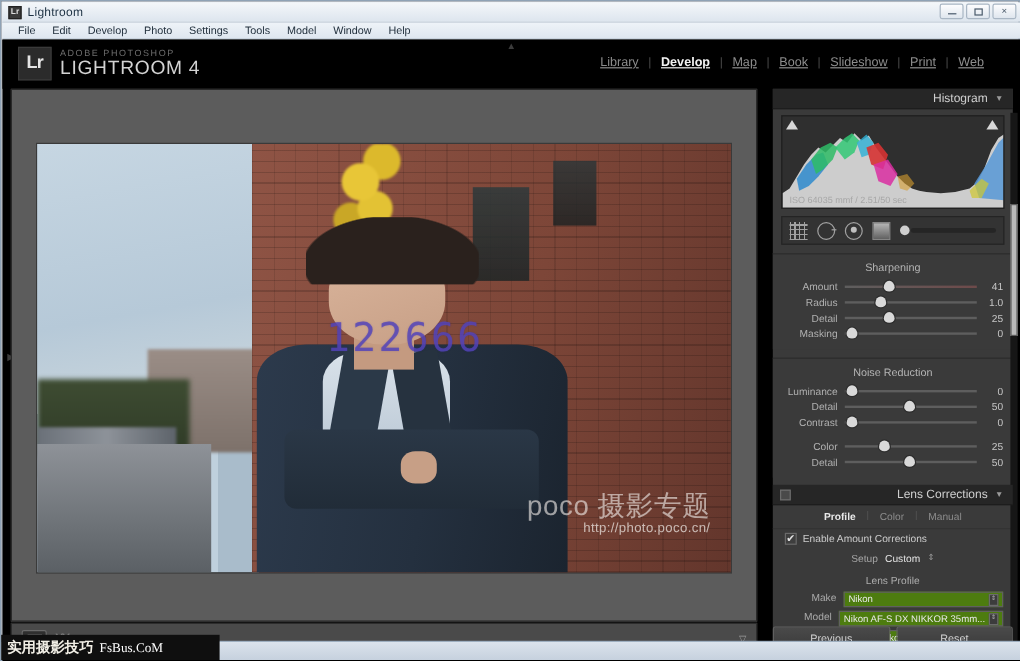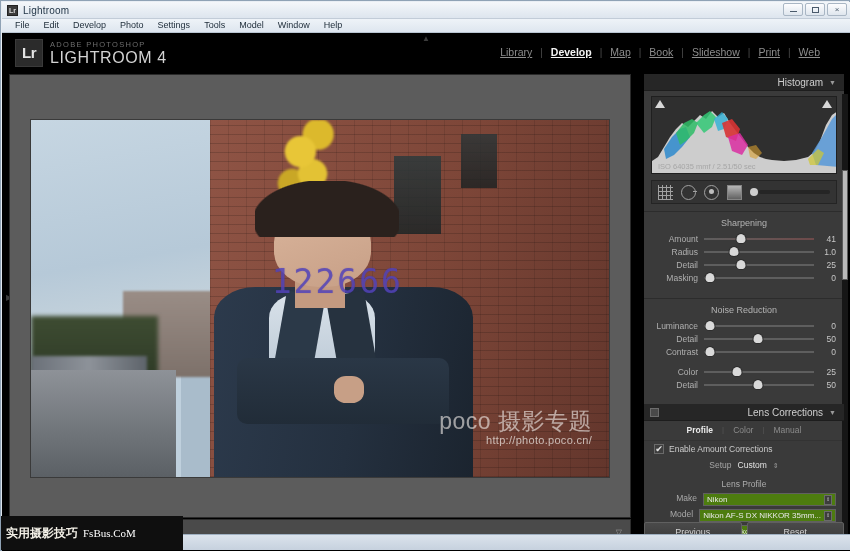--- a/index.html
+++ b/index.html
@@ -285,21 +285,21 @@
     display:flex; gap:5px;
   }
   .bbtn{
     flex:1; background:linear-gradient(#4a4a4a,#3a3a3a); border:1px solid #606060;
     border-radius:2px; display:flex;align-items:center;justify-content:center;
     font-size:9px; color:#d2d2d2;
   }
 
   
   .wm-bar{
-    position:absolute; left:0; bottom:0; width:182px; height:34px;
+    position:absolute; left:0; bottom:0; width:182px; height:21px;
     background:#0f0f0f; display:flex; align-items:center; padding-left:5px; gap:5px;
     z-index:50;
   }
   .wm-cn{ font-size:12px; color:#f2efe6; font-weight:bold;
     font-family:"DejaVu Sans", sans-serif;}
   .wm-en{ font-size:11px; color:#ffffff; font-family:"Liberation Serif", serif;}
   .taskbar{
     position:absolute; left:0; bottom:0; width:850px; height:16px;
     background:linear-gradient(#dbe3ec,#c6d1de); border-top:1px solid #9fb0c1;
   }

